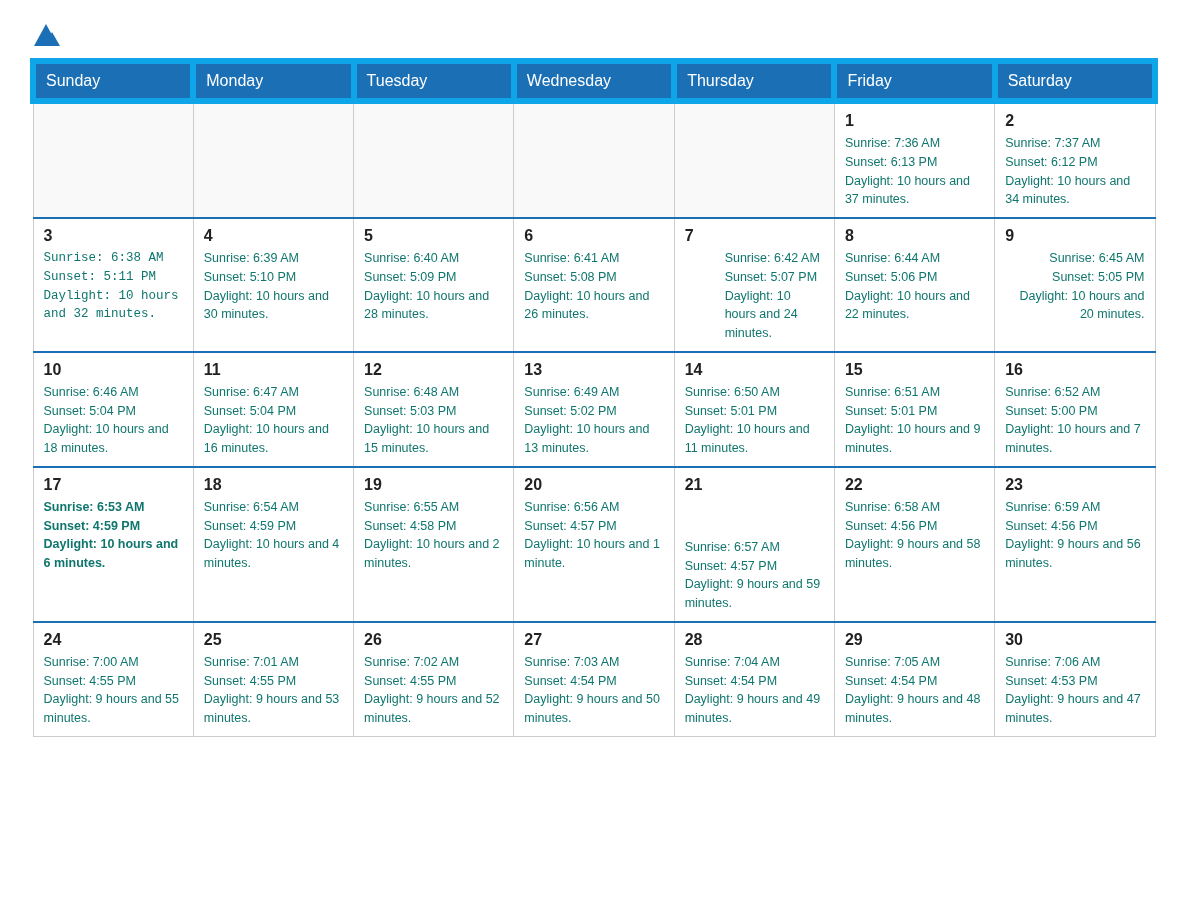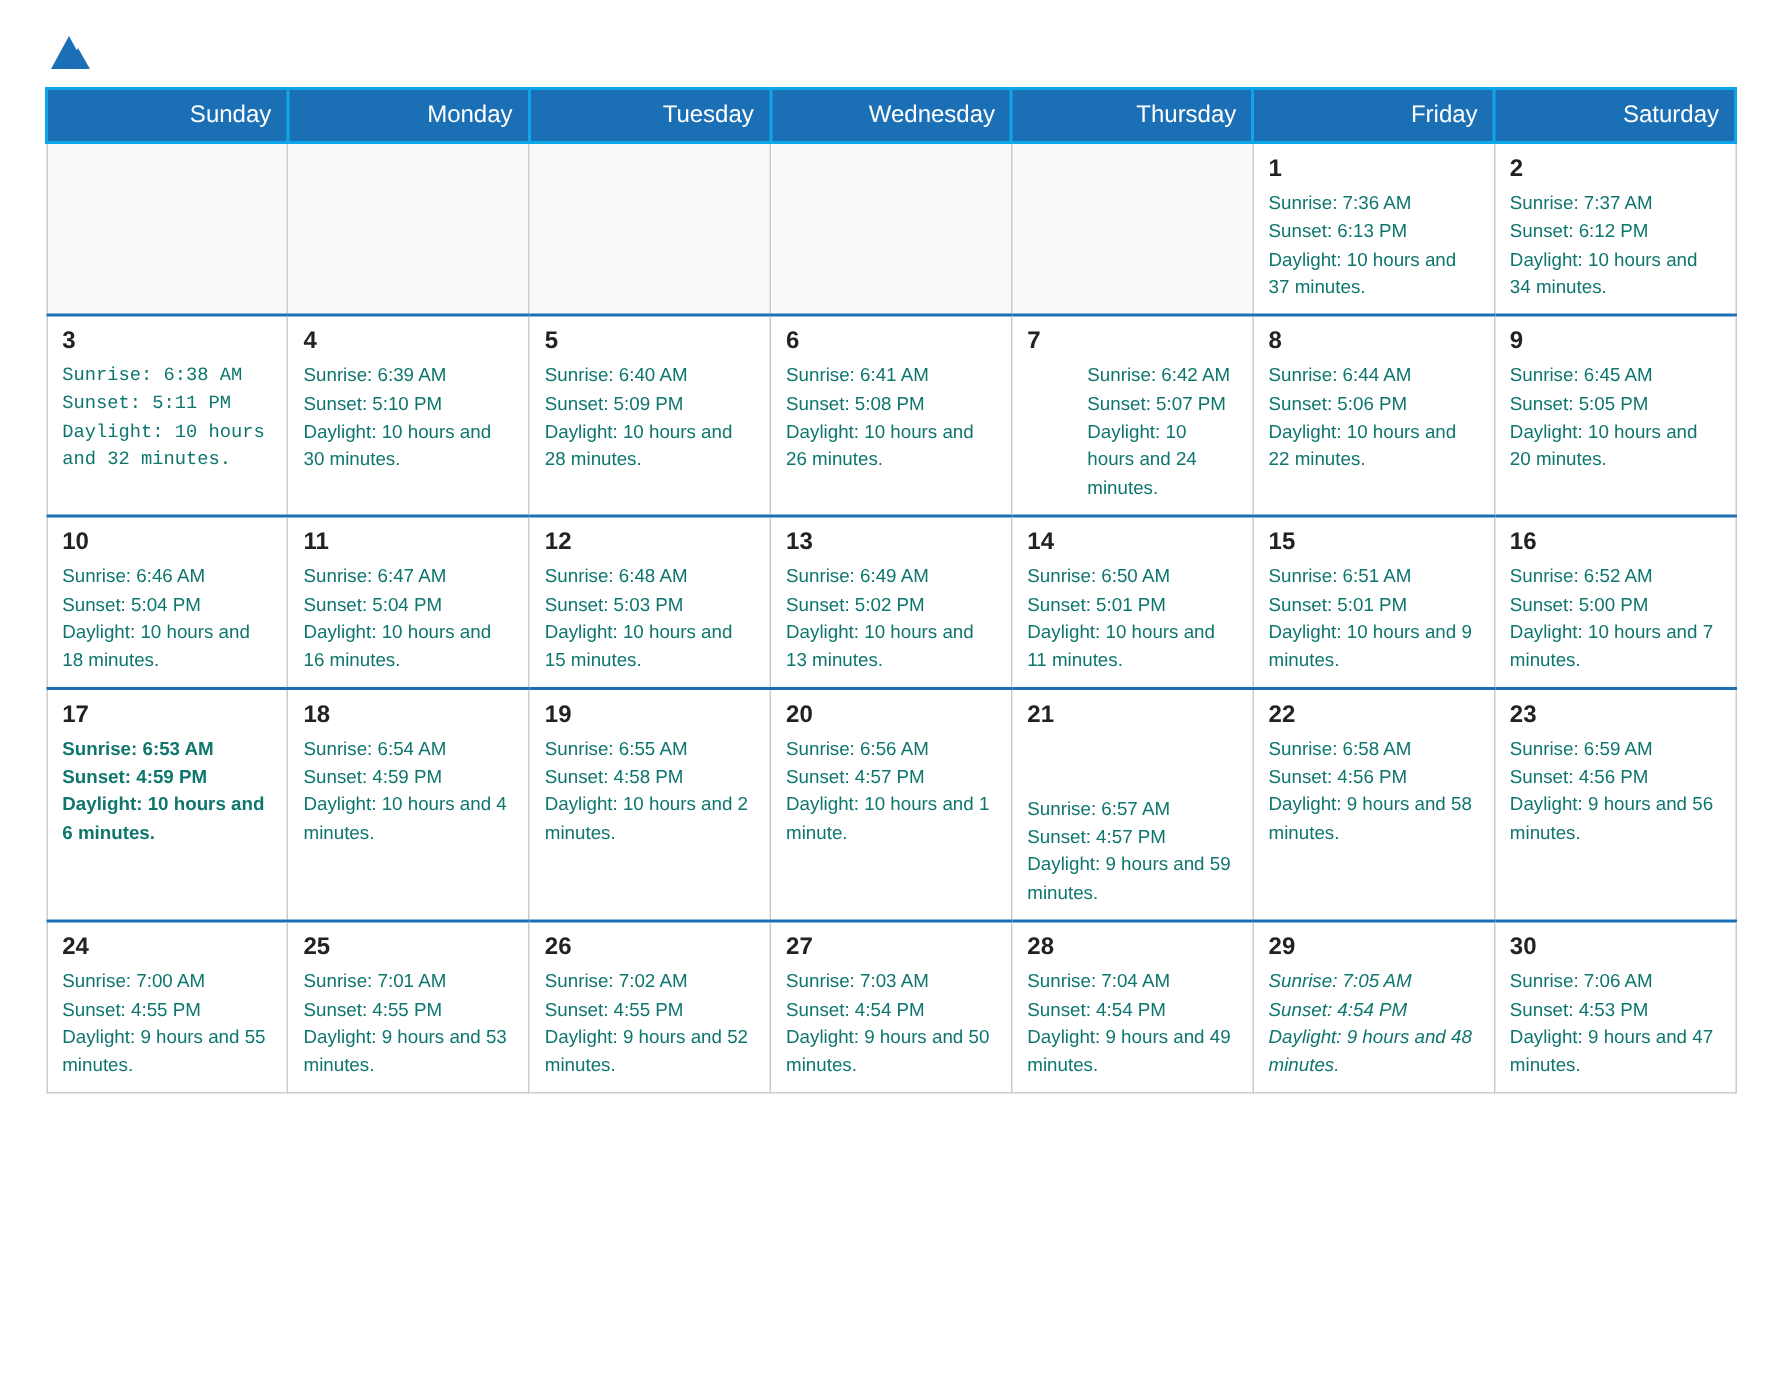--- a/index.html
+++ b/index.html
@@ -57,22 +57,22 @@
       width: 100%;
       border-collapse: collapse;
       margin-top: 10px;
     }
     .calendar th {
       background: #1a6fb5;
       color: #fff;
       font-size: 16px;
       font-weight: normal;
       padding: 8px 10px;
-      text-align: right;
-      border: 2px solid #0ea5e9;
+      text-align: left;
+      border: 6px solid #0ea5e9;
     }
     .calendar td {
       border: 1px solid #ccc;
       vertical-align: top;
       padding: 8px 10px;
       width: calc(100% / 7);
       font-size: 13px;
       color: #333;
       height: 110px;
     }
@@ -181,21 +181,21 @@
 Daylight: 10 hours and 24 minutes.</div>
         </td>
         <td>
           <span class="day-number">8</span>
           <div class="day-info" style="white-space: pre-line;">Sunrise: 6:44 AM
 Sunset: 5:06 PM
 Daylight: 10 hours and 22 minutes.</div>
         </td>
         <td>
           <span class="day-number">9</span>
-          <div class="day-info" style="white-space: pre-line;">Sunrise: 6:45 AM
+          <div class="day-info" style="white-space: pre-line; text-align: right;">Sunrise: 6:45 AM
 Sunset: 5:05 PM
 Daylight: 10 hours and 20 minutes.</div>
         </td>
       </tr>
       <tr class="row-divider">
         <td>
           <span class="day-number">10</span>
           <div class="day-info" style="white-space: pre-line;">Sunrise: 6:46 AM
 Sunset: 5:04 PM
 Daylight: 10 hours and 18 minutes.</div>
@@ -307,21 +307,21 @@
 Daylight: 9 hours and 50 minutes.</div>
         </td>
         <td>
           <span class="day-number">28</span>
           <div class="day-info" style="white-space: pre-line;">Sunrise: 7:04 AM
 Sunset: 4:54 PM
 Daylight: 9 hours and 49 minutes.</div>
         </td>
         <td>
           <span class="day-number">29</span>
-          <div class="day-info" style="white-space: pre-line; font-style: italic;">Sunrise: 7:05 AM
+          <div class="day-info" style="white-space: pre-line;">Sunrise: 7:05 AM
 Sunset: 4:54 PM
 Daylight: 9 hours and 48 minutes.</div>
         </td>
         <td>
           <span class="day-number">30</span>
           <div class="day-info" style="white-space: pre-line;">Sunrise: 7:06 AM
 Sunset: 4:53 PM
 Daylight: 9 hours and 47 minutes.</div>
         </td>
       </tr>

